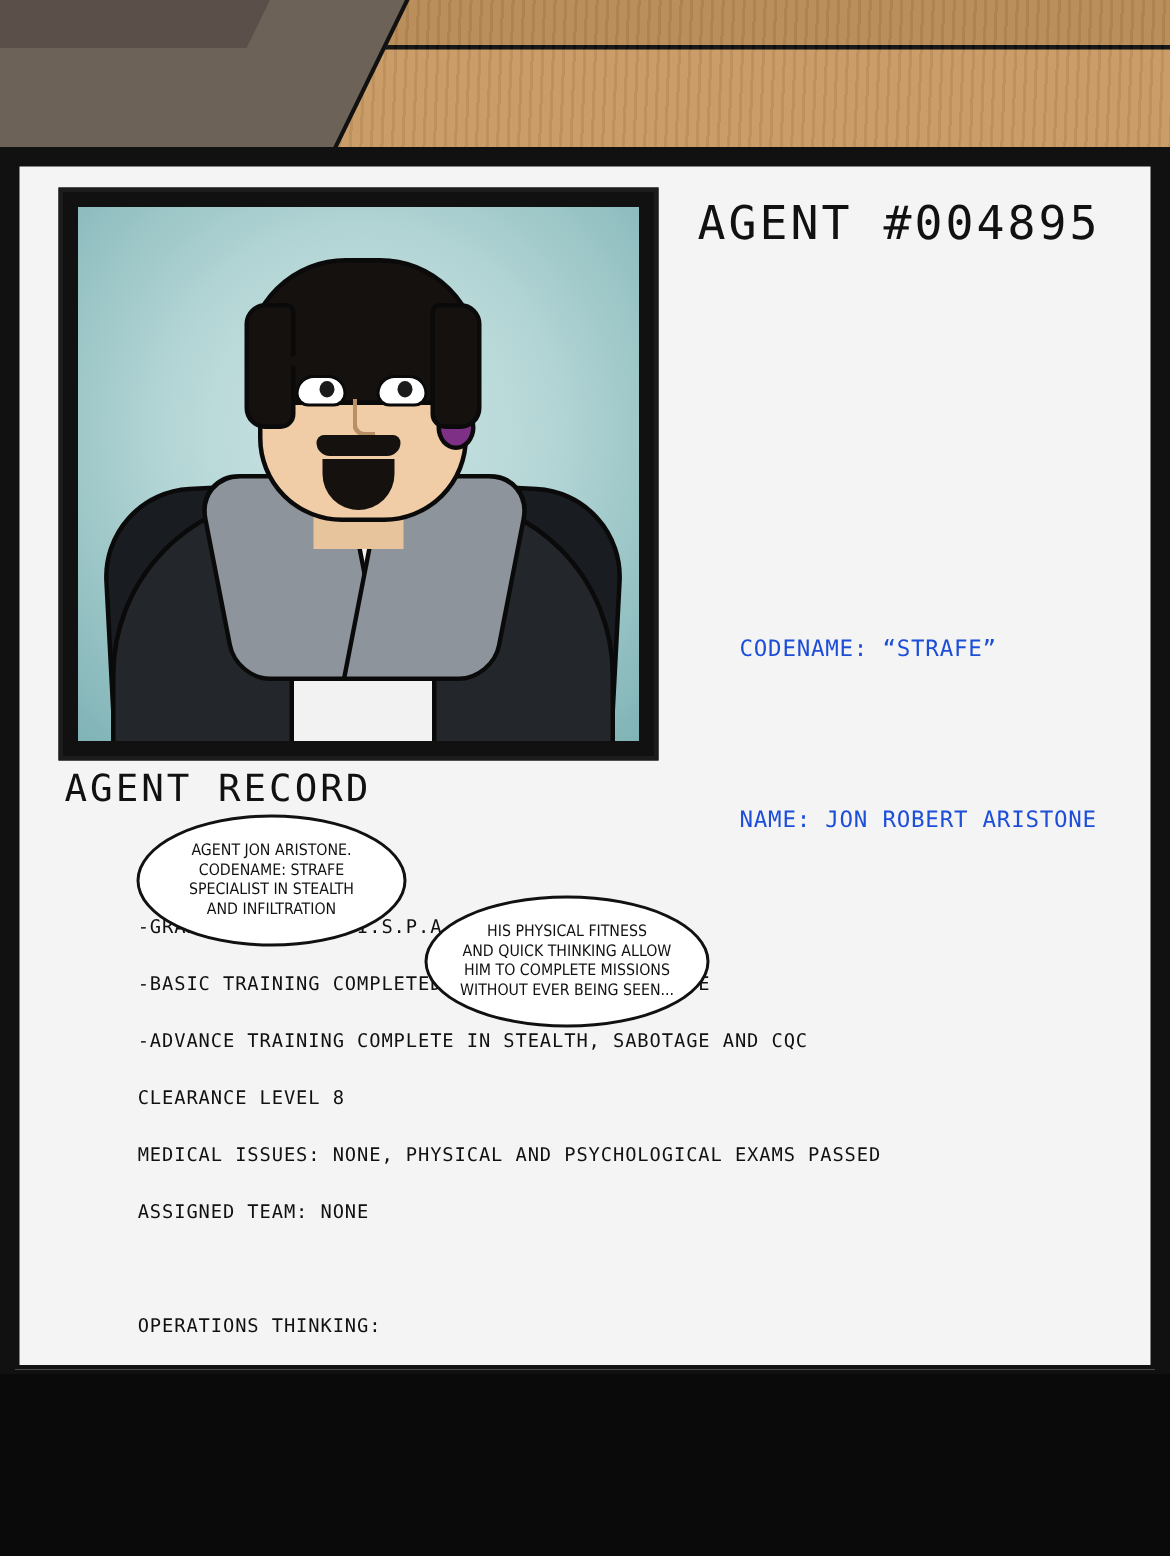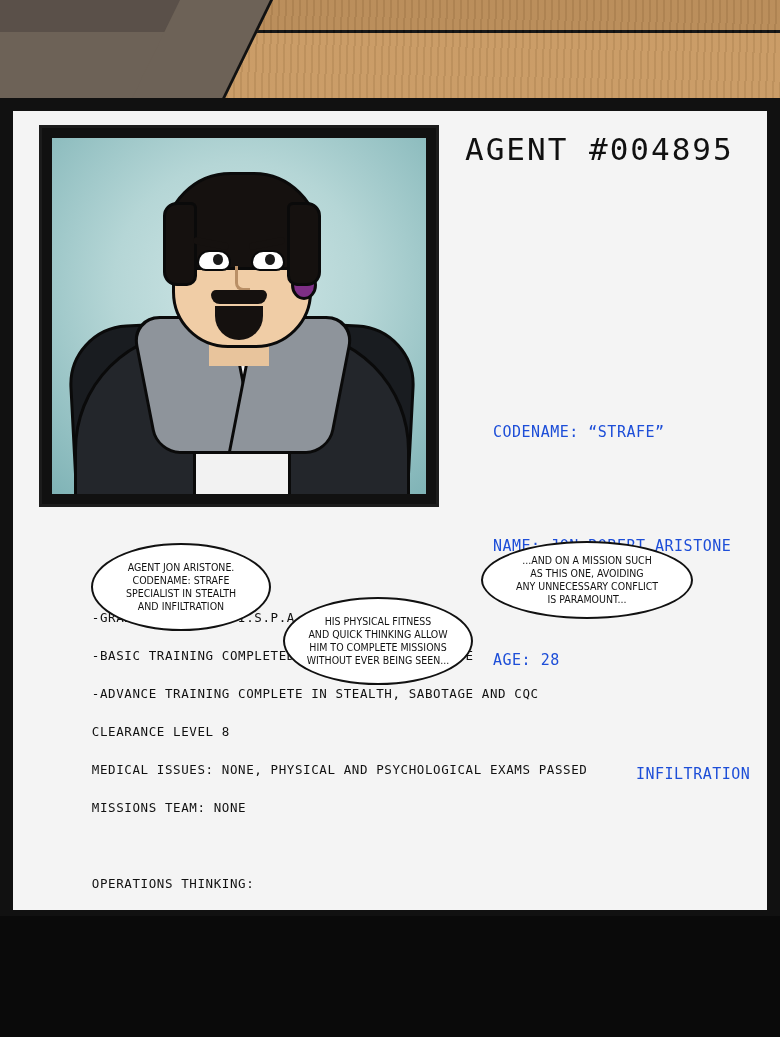--- a/index.html
+++ b/index.html
@@ -137,33 +137,32 @@
         <div class="p-stache"></div>
         <div class="p-beard"></div>
       </div>
     </div>
 
     <div class="agent-title">AGENT #004895</div>
 
     <div class="details">
       <span class="indent">CODENAME: “STRAFE”</span>
       <span class="indent">NAME: JON ROBERT ARISTONE</span>
-      <span class="indent">AGE: 28</span>
-      <span class="indent">               INFILTRATION</span>
       
     </div>
 
+    <div class="record-title">AGENT RECORD</div>
 
     <div class="record-lines">
       <span class="indent">-GRADUATED FROM W.I.S.P.A. SPORTS</span>
       <span class="indent">-BASIC TRAINING COMPLETED WITH A 100% PASS RATE</span>
       <span class="indent">-ADVANCE TRAINING COMPLETE IN STEALTH, SABOTAGE AND CQC</span>
       <span class="indent">CLEARANCE LEVEL 8</span>
       <span class="indent">MEDICAL ISSUES: NONE, PHYSICAL AND PSYCHOLOGICAL EXAMS PASSED</span>
-      <span class="indent">MISSIONS TEAM: NONE</span>
+      <span class="indent">ASSIGNED TEAM: NONE</span>
       <span class="indent"></span>
       <span class="indent">OPERATIONS THINKING:</span>
       
       
     </div>
 
     <div class="bubble b1">
       <div>
         <div>AGENT JON ARISTONE.</div>
         <div><span>CODENAME: STRAFE</span></div>
@@ -174,28 +173,20 @@
 
     <div class="bubble b2">
       <div>
         <div>HIS PHYSICAL FITNESS</div>
         <div>AND QUICK THINKING ALLOW</div>
         <div>HIM TO COMPLETE MISSIONS</div>
         <div>WITHOUT EVER BEING SEEN...</div>
       </div>
     </div>
 
-    <div class="bubble b3">
-      <div>
-        <div>...AND ON A MISSION SUCH</div>
-        <div>AS THIS ONE, AVOIDING</div>
-        <div>ANY UNNECESSARY CONFLICT</div>
-        <div>IS PARAMOUNT...</div>
-      </div>
-    </div>
   </div>
 
   <div class="footer">
     
     
     
   </div>
 
 </div>
 

